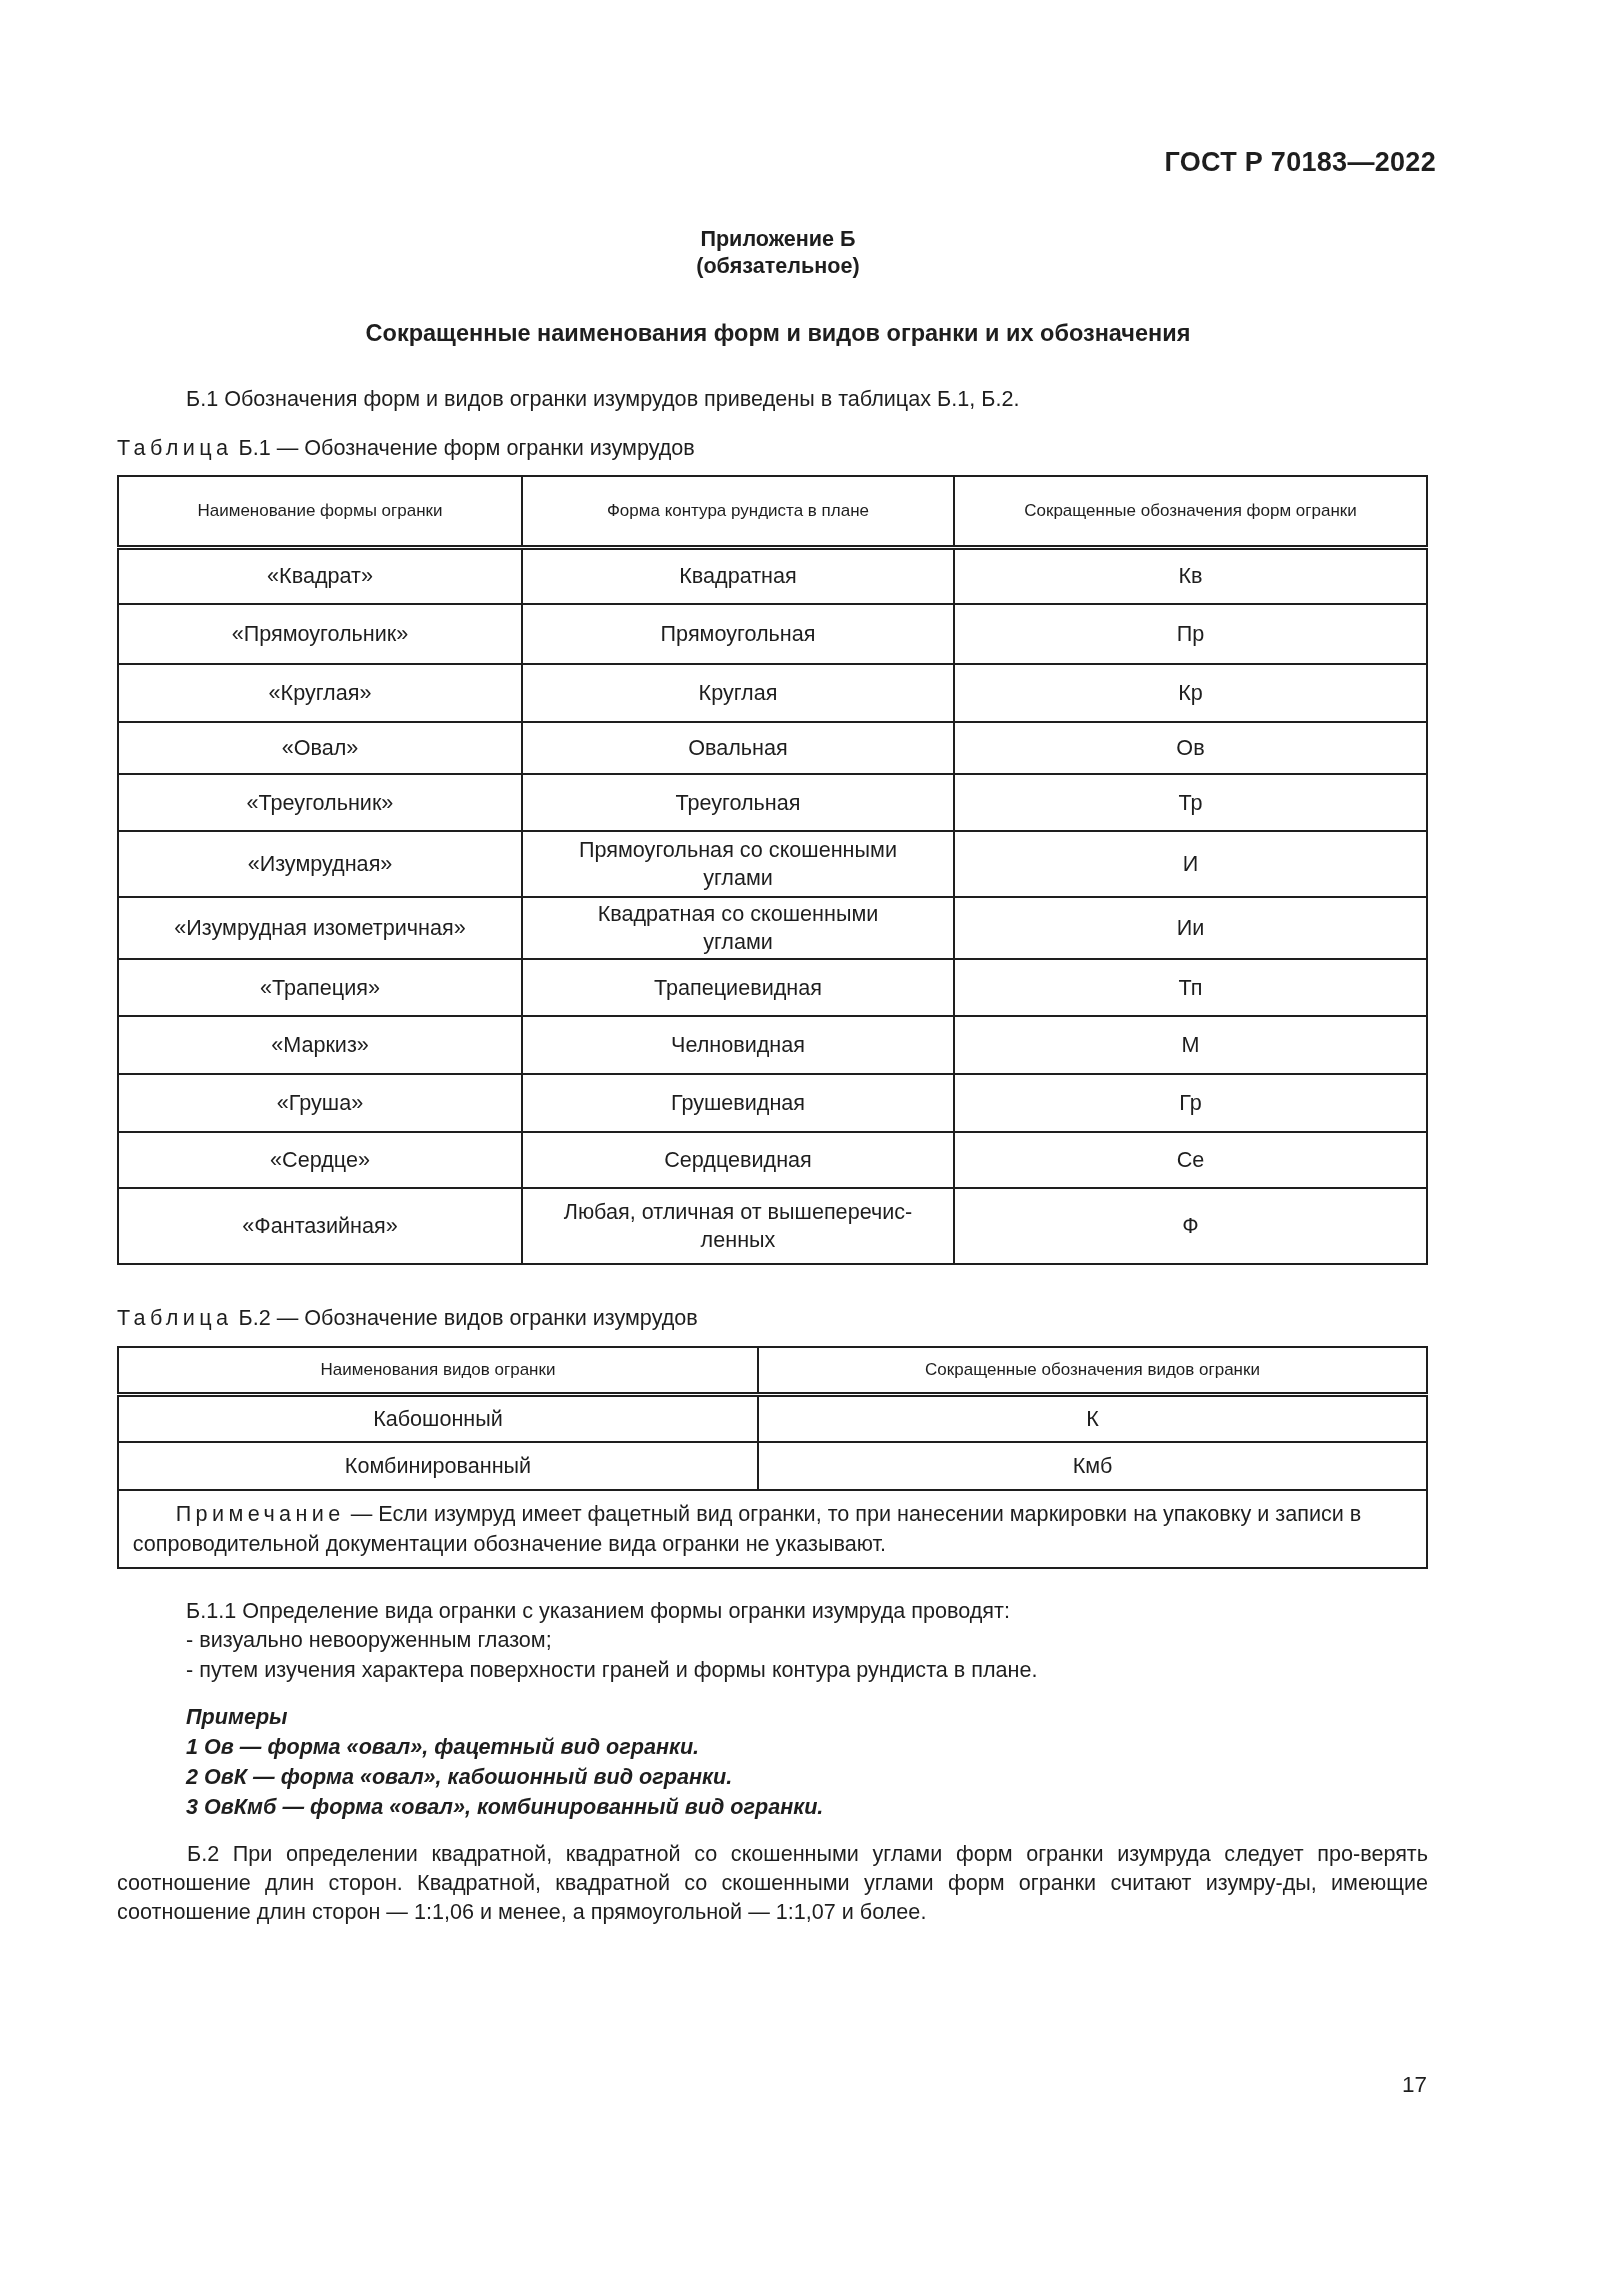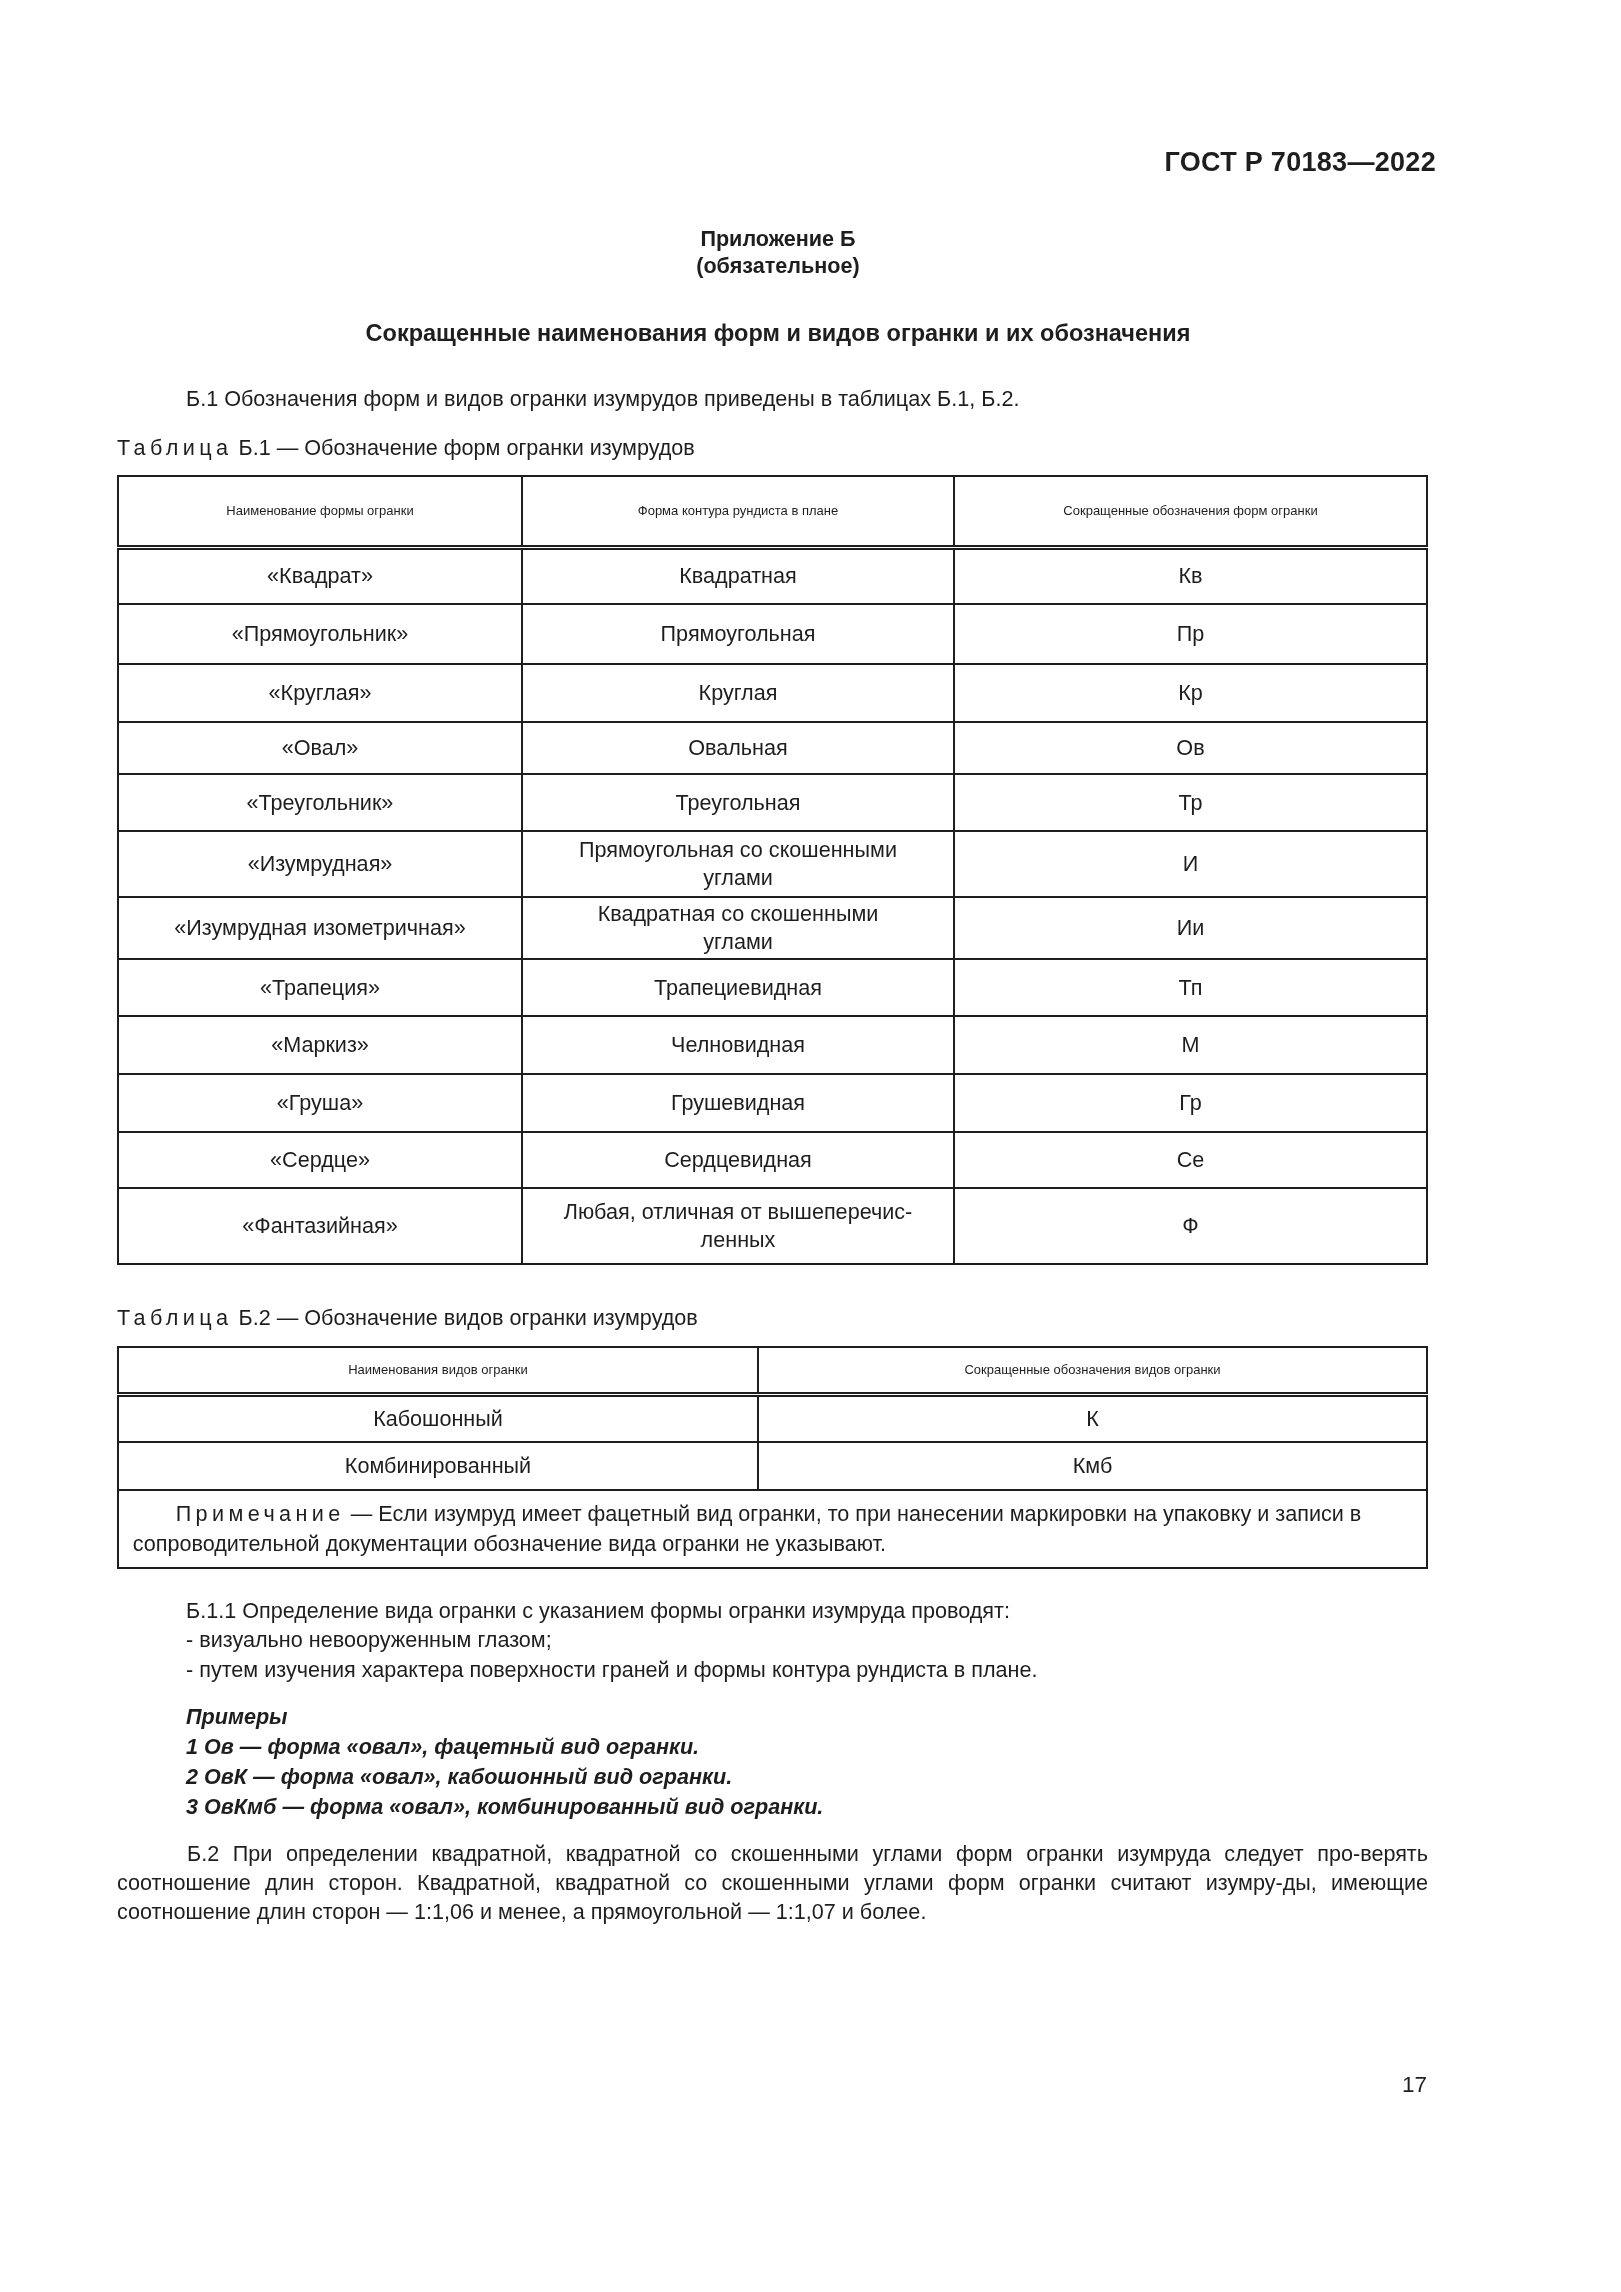--- a/index.html
+++ b/index.html
@@ -16,21 +16,21 @@
     .caption { left: 117px; font-size: 21.6px; }
     .caption .spaced { letter-spacing: 4.4px; }
     table.gt {
       position: absolute; border-collapse: collapse; table-layout: fixed;
       font-size: 21.6px; color: #1e1e1e;
     }
     table.gt td {
       border: 2.9px solid #1e1e1e; text-align: center; vertical-align: middle;
       padding: 2px 15.7px; line-height: 28px;
     }
-    table.gt tr.head td { font-size: 13px; line-height: 25.5px; border-bottom: 5.9px double #1e1e1e; margin-left: 14px; }
+    table.gt tr.head td { font-size: 17px; line-height: 25.5px; border-bottom: 5.9px double #1e1e1e; margin-left: 14px; }
     #t1 { left: 117px; top: 475px; width: 1309px; }
     #t2 { left: 117px; top: 1346px; width: 1309px; }
     #t2 td.note { text-align: left; padding: 5.9px 13.7px 5.9px 13.7px; line-height: 30px; font-size: 21.6px; }
     .note-label { letter-spacing: 4.4px; padding-left: 43px; }
     .p-b11 { left: 186px; top: 1596px; }
     .list-line { left: 186px; font-size: 21.6px; }
     .examples { left: 186px; top: 1702px; font-size: 21.6px; font-weight: bold; font-style: italic; line-height: 30px; }
     .p-b2 { left: 117px; top: 1839px; width: 1311px; text-align: justify; text-indent: 70px; }
     .page-num { left: 1402px; top: 2072px; font-size: 22.5px; }
   </style>

